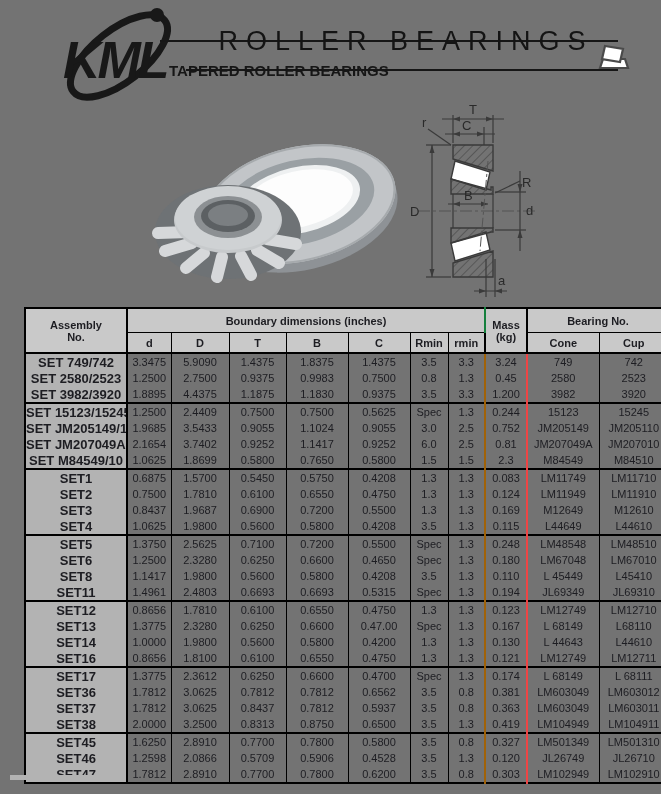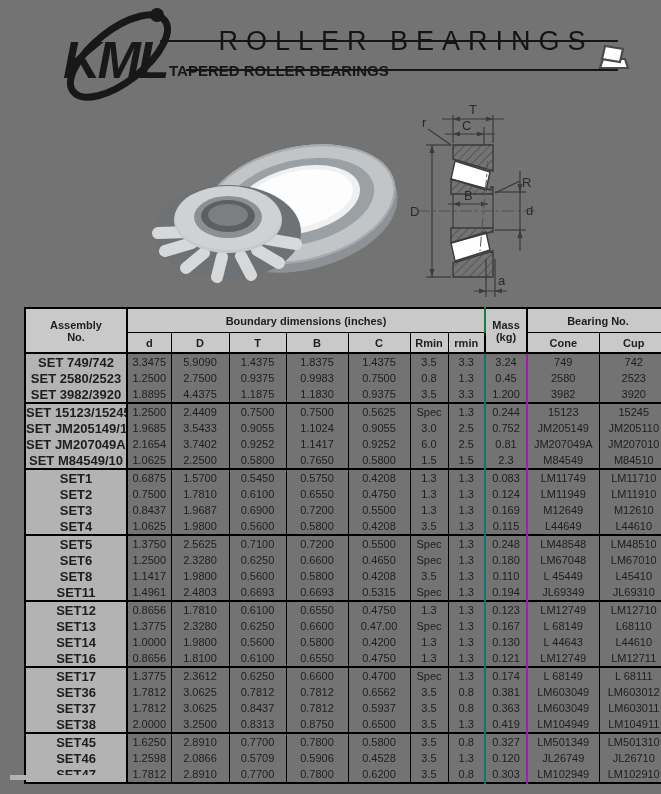--- a/index.html
+++ b/index.html
@@ -31,22 +31,22 @@
   thead th{background:#c9c9c9;font-weight:bold;font-size:11px;}
   thead tr.r1 th{height:23px;border-bottom:1px solid #000;}
   thead tr.r2 th{height:19px;}
   th.asm,th.mass{border-right:2px solid #000;}
   th.bdim{border-right:2px solid #15803d;}
   th.rmin2{border-right:2px solid #000;}
   th.lastcol{border-right:none;margin-left:37px;}
   tbody.group{border-top:2px solid #000;}
   tbody td,tbody th{height:16px;}
   tbody th.assembly{background:#b3b3b3;font-weight:bold;border-right:2px solid #000;font-size:13px;}
-  td.col-7{border-right:2px solid #0f766e;text-align:center;}
-  td.col-8{border-right:2px solid #a21caf;}
+  td.col-7{border-right:2px solid #a16207;text-align:center;}
+  td.col-8{border-right:2px solid #ef4444;}
   td.col-10{border-right:none;margin-left:28px;}
   #tbl-shadow{position:absolute;left:10px;top:775px;width:102px;height:5px;background:#b3b3b3;}
 </style>
 </head>
 <body>
 
 <div id="page">
 
   <svg id="logo" viewBox="0 0 134 108">
     <g>
@@ -285,21 +285,21 @@
             <td class="col-5">0.9252</td>
             <td class="col-6">6.0</td>
             <td class="col-7">2.5</td>
             <td class="col-8">0.81</td>
             <td class="col-9">JM207049A</td>
             <td class="col-10">JM207010</td>
           </tr>
           <tr>
             <th class="assembly">SET M84549/10</th>
             <td class="col-1">1.0625</td>
-            <td class="col-2">2.2500</td>
+            <td class="col-2">1.8699</td>
             <td class="col-3">0.5800</td>
             <td class="col-4">0.7650</td>
             <td class="col-5">0.5800</td>
             <td class="col-6">1.5</td>
             <td class="col-7">1.5</td>
             <td class="col-8">2.3</td>
             <td class="col-9">M84549</td>
             <td class="col-10">M84510</td>
           </tr>
         </tbody>

